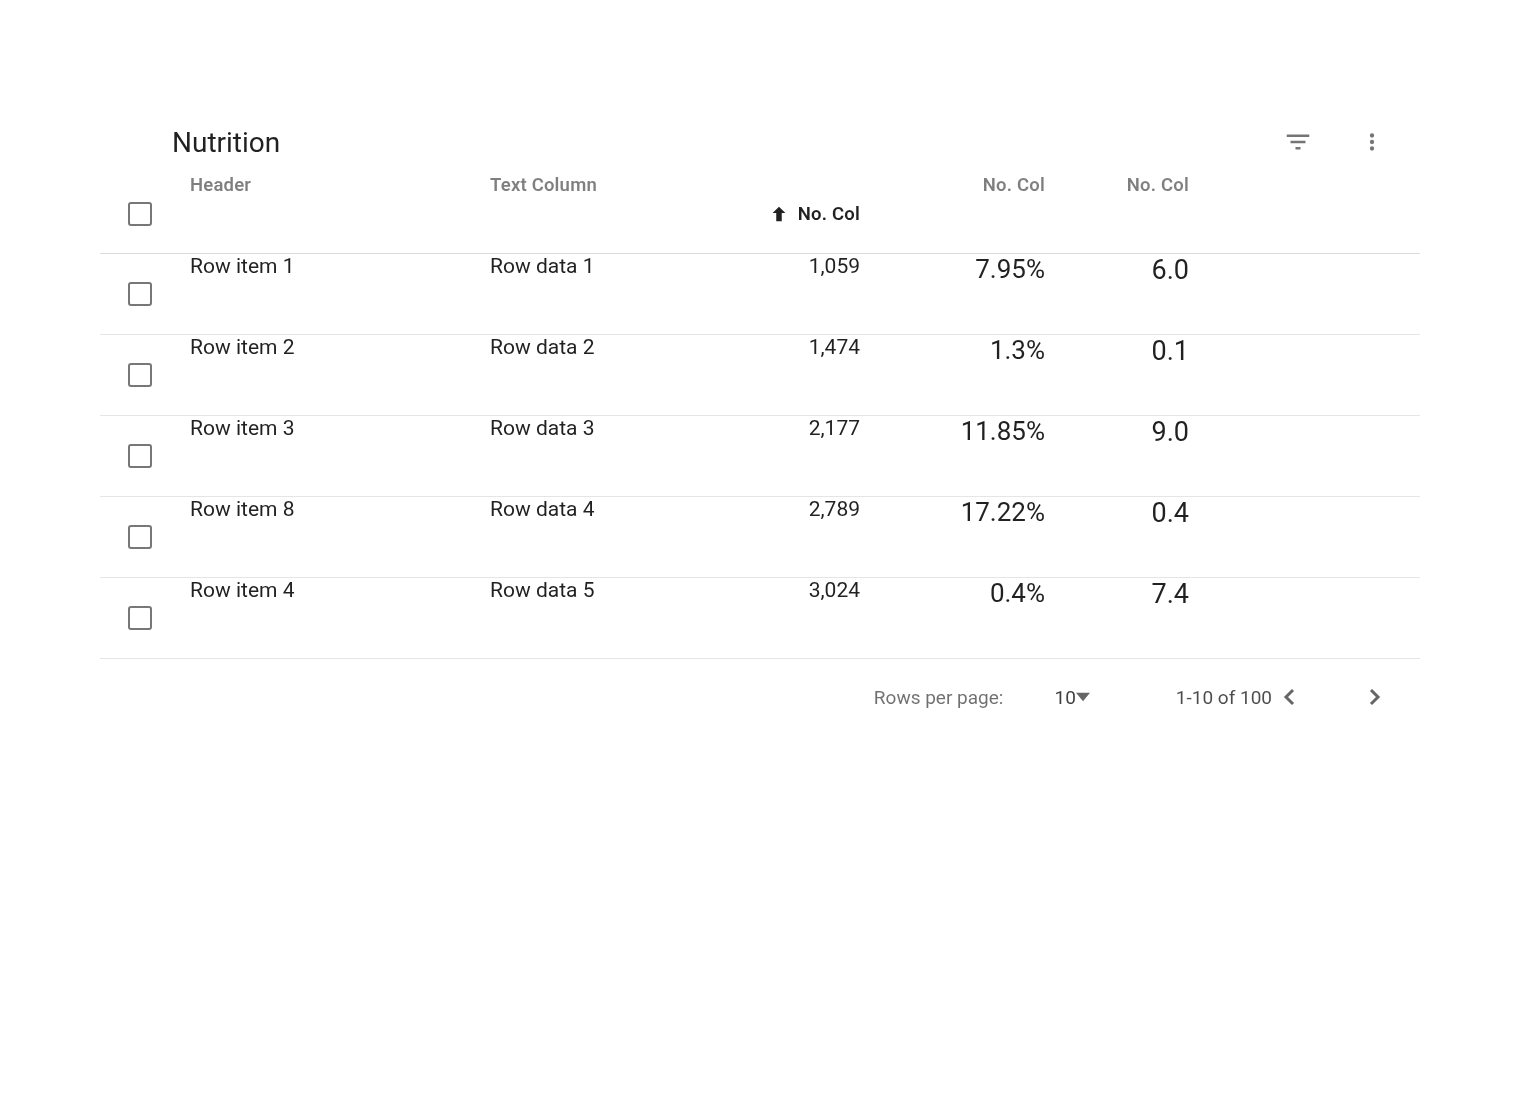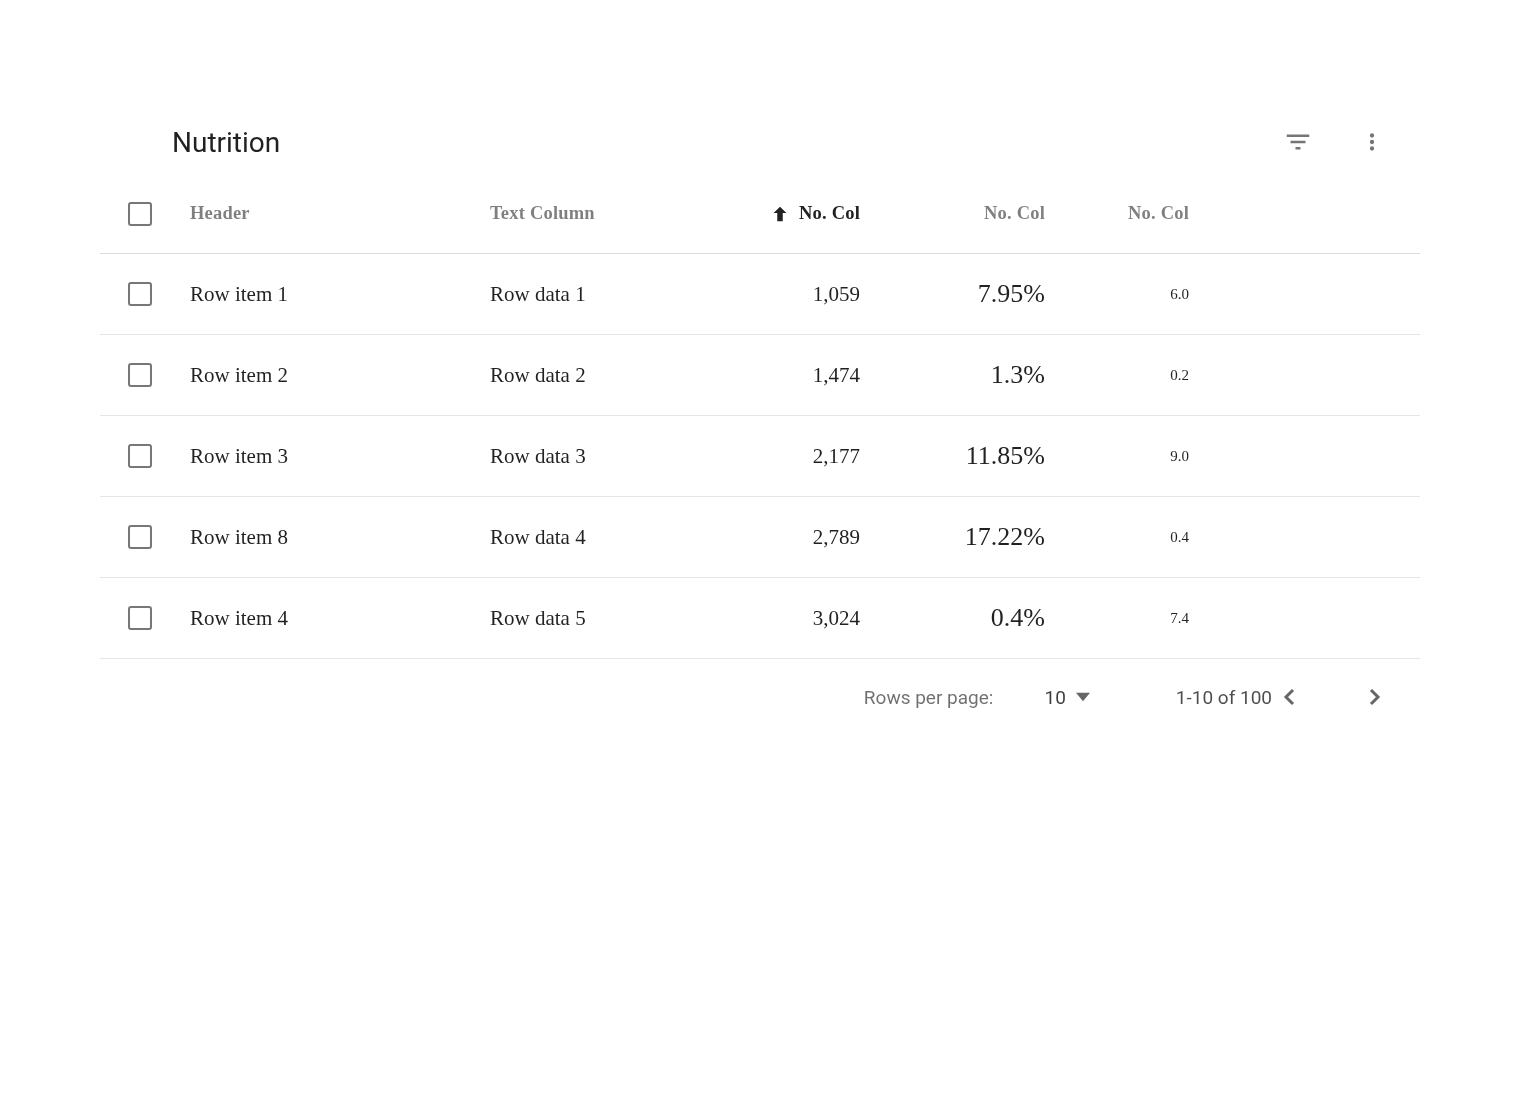--- a/index.html
+++ b/index.html
@@ -44,25 +44,23 @@
     border-radius: 50%;
   }
   .icon-btn svg { width: 30px; height: 30px; }
   .icon-btn.more svg { width: 26px; height: 26px; }
 
   .table {
     width: 100%;
   }
   .row {
     display: flex;
-    align-items: center;
     height: 81px;
     border-bottom: 1px solid rgba(0,0,0,0.10);
     padding: 0 28px;
-    font-family: Liberation Serif, serif;
   }
   .header-row {
     height: 80px;
     border-bottom: 1px solid rgba(0,0,0,0.14);
   }
   .cell-checkbox {
     width: 62px;
     display: flex;
     align-items: center;
   }
@@ -90,21 +88,21 @@
     font-size: 21px;
   }
   .cell-num2 {
     width: 185px;
     text-align: right;
     font-size: 26px;
   }
   .cell-num3 {
     width: 144px;
     text-align: right;
-    font-size: 15px;
+    font-size: 27px;
   }
   .header-row .cell {
     font-weight: 600;
     color: rgba(0,0,0,0.50);
     font-size: 18.5px;
     letter-spacing: 0.2px;
   }
   .header-num1 {
     display: flex;
     align-items: center;
@@ -124,21 +122,20 @@
     justify-content: flex-end;
     height: 76px;
     padding: 0 28px;
     font-size: 19px;
     color: rgba(0,0,0,0.56);
   }
   .pag-label { margin-right: 51px; }
   .pag-size {
     display: inline-flex;
     align-items: center;
-    gap: 10px;
     color: rgba(0,0,0,0.76);
     cursor: pointer;
     margin-right: 86px;
   }
   .pag-size svg { width: 14px; height: 14px; fill: rgba(0,0,0,0.6); }
   .pag-range { color: rgba(0,0,0,0.70); }
   .pag-nav {
     display: inline-flex;
     align-items: center;
     gap: 48px;
@@ -205,21 +202,21 @@
     </div>
 
     <div class="row">
       <div class="cell-checkbox">
           <div class="checkbox"></div>
         </div>
       <div class="cell-header">Row item 2</div>
       <div class="cell-text">Row data 2</div>
       <div class="cell-num1">1,474</div>
       <div class="cell-num2">1.3%</div>
-      <div class="cell-num3">0.2</div>
+      <div class="cell-num3">0.1</div>
     </div>
 
     <div class="row">
       <div class="cell-checkbox">
           <div class="checkbox"></div>
         </div>
       <div class="cell-header">Row item 3</div>
       <div class="cell-text">Row data 3</div>
       <div class="cell-num1">2,177</div>
       <div class="cell-num2">11.85%</div>

